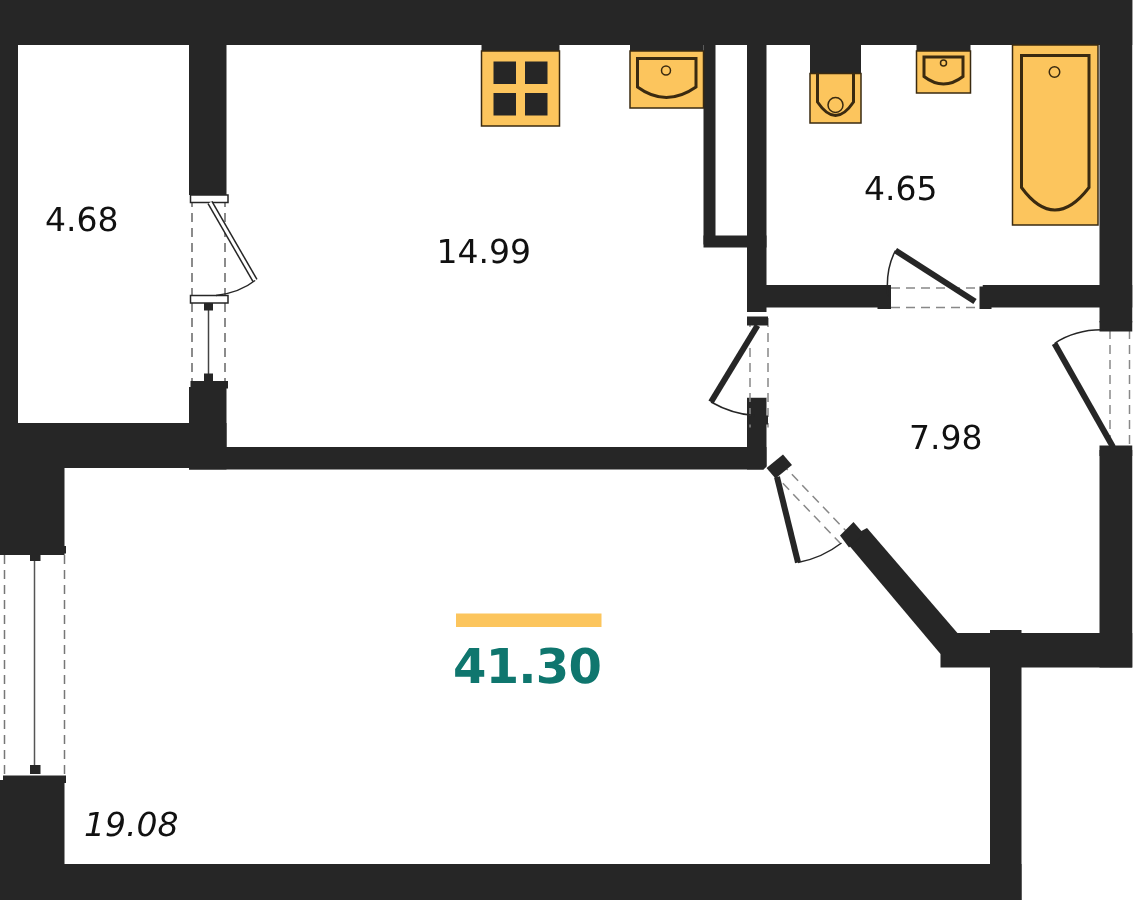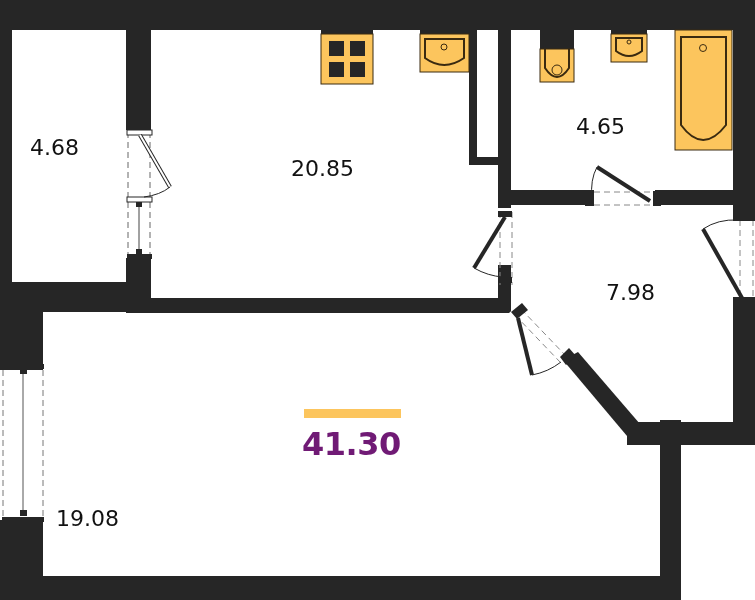--- a/index.html
+++ b/index.html
@@ -2,21 +2,21 @@
 <html><head>
 <meta charset="utf-8">
 <style>
   html, body { margin: 0; padding: 0; background: #ffffff; }
   body { width: 755px; height: 600px; overflow: hidden; position: relative;
          font-family: "Liberation Sans", "DejaVu Sans", sans-serif; }
   #plan { position: absolute; left: 0; top: 0; width: 755px; height: 600px; }
   .room-label { position: absolute; font-size: 22px; color: #111111;
                 font-family: "DejaVu Sans", "Liberation Sans", sans-serif; line-height: 1; }
   .total-bar { position: absolute; height: 9px; }
-  .total-label { position: absolute; font-size: 32px; font-weight: bold; color: #701a75;
+  .total-label { position: absolute; font-size: 32px; font-weight: bold; color: #0f766e;
                  font-family: "DejaVu Sans", "Liberation Sans", sans-serif; line-height: 1; letter-spacing: -0.5px; }
 </style>
 </head>
 <body>
 
 <svg id="plan" viewBox="0 0 755 600" xmlns="http://www.w3.org/2000/svg">
 
   <g fill="#262626">
 
     <rect x="0" y="0" width="755" height="30"></rect>
@@ -149,19 +149,19 @@
     <circle cx="629" cy="42" r="2" fill="none" stroke="#3a2a10" stroke-width="1"></circle>
   </g>
   <g>
     <rect x="675" y="30" width="57" height="120" fill="#fcc55d" stroke="#3a2a10" stroke-width="1"></rect>
     <path d="M681,37 L726,37 L726,125 Q703,155 681,125 Z" fill="none" stroke="#3a2a10" stroke-width="2"></path>
     <circle cx="703" cy="48" r="3.5" fill="none" stroke="#3a2a10" stroke-width="1"></circle>
   </g>
 </svg>
 
 <div class="room-label" style="left:30px; top:137px;">4.68</div>
-<div class="room-label" style="left:291px; top:158px;">20.85</div>
+<div class="room-label" style="left:291px; top:158px;">14.99</div>
 <div class="room-label" style="left:576px; top:116px;text-align:right;">4.65</div>
 <div class="room-label" style="left:606px; top:282px;">7.98</div>
-<div class="room-label" style="left:56px; top:508px;">19.08</div>
+<div class="room-label" style="left:56px; top:540px;font-style:italic;">19.08</div>
 
 <div class="total-bar" style="left:304px; top:409px; width:97px; background:#fcc55d;"></div>
 <div class="total-label" style="left:302px; top:428px;">41.30</div>
 
 </body></html>

